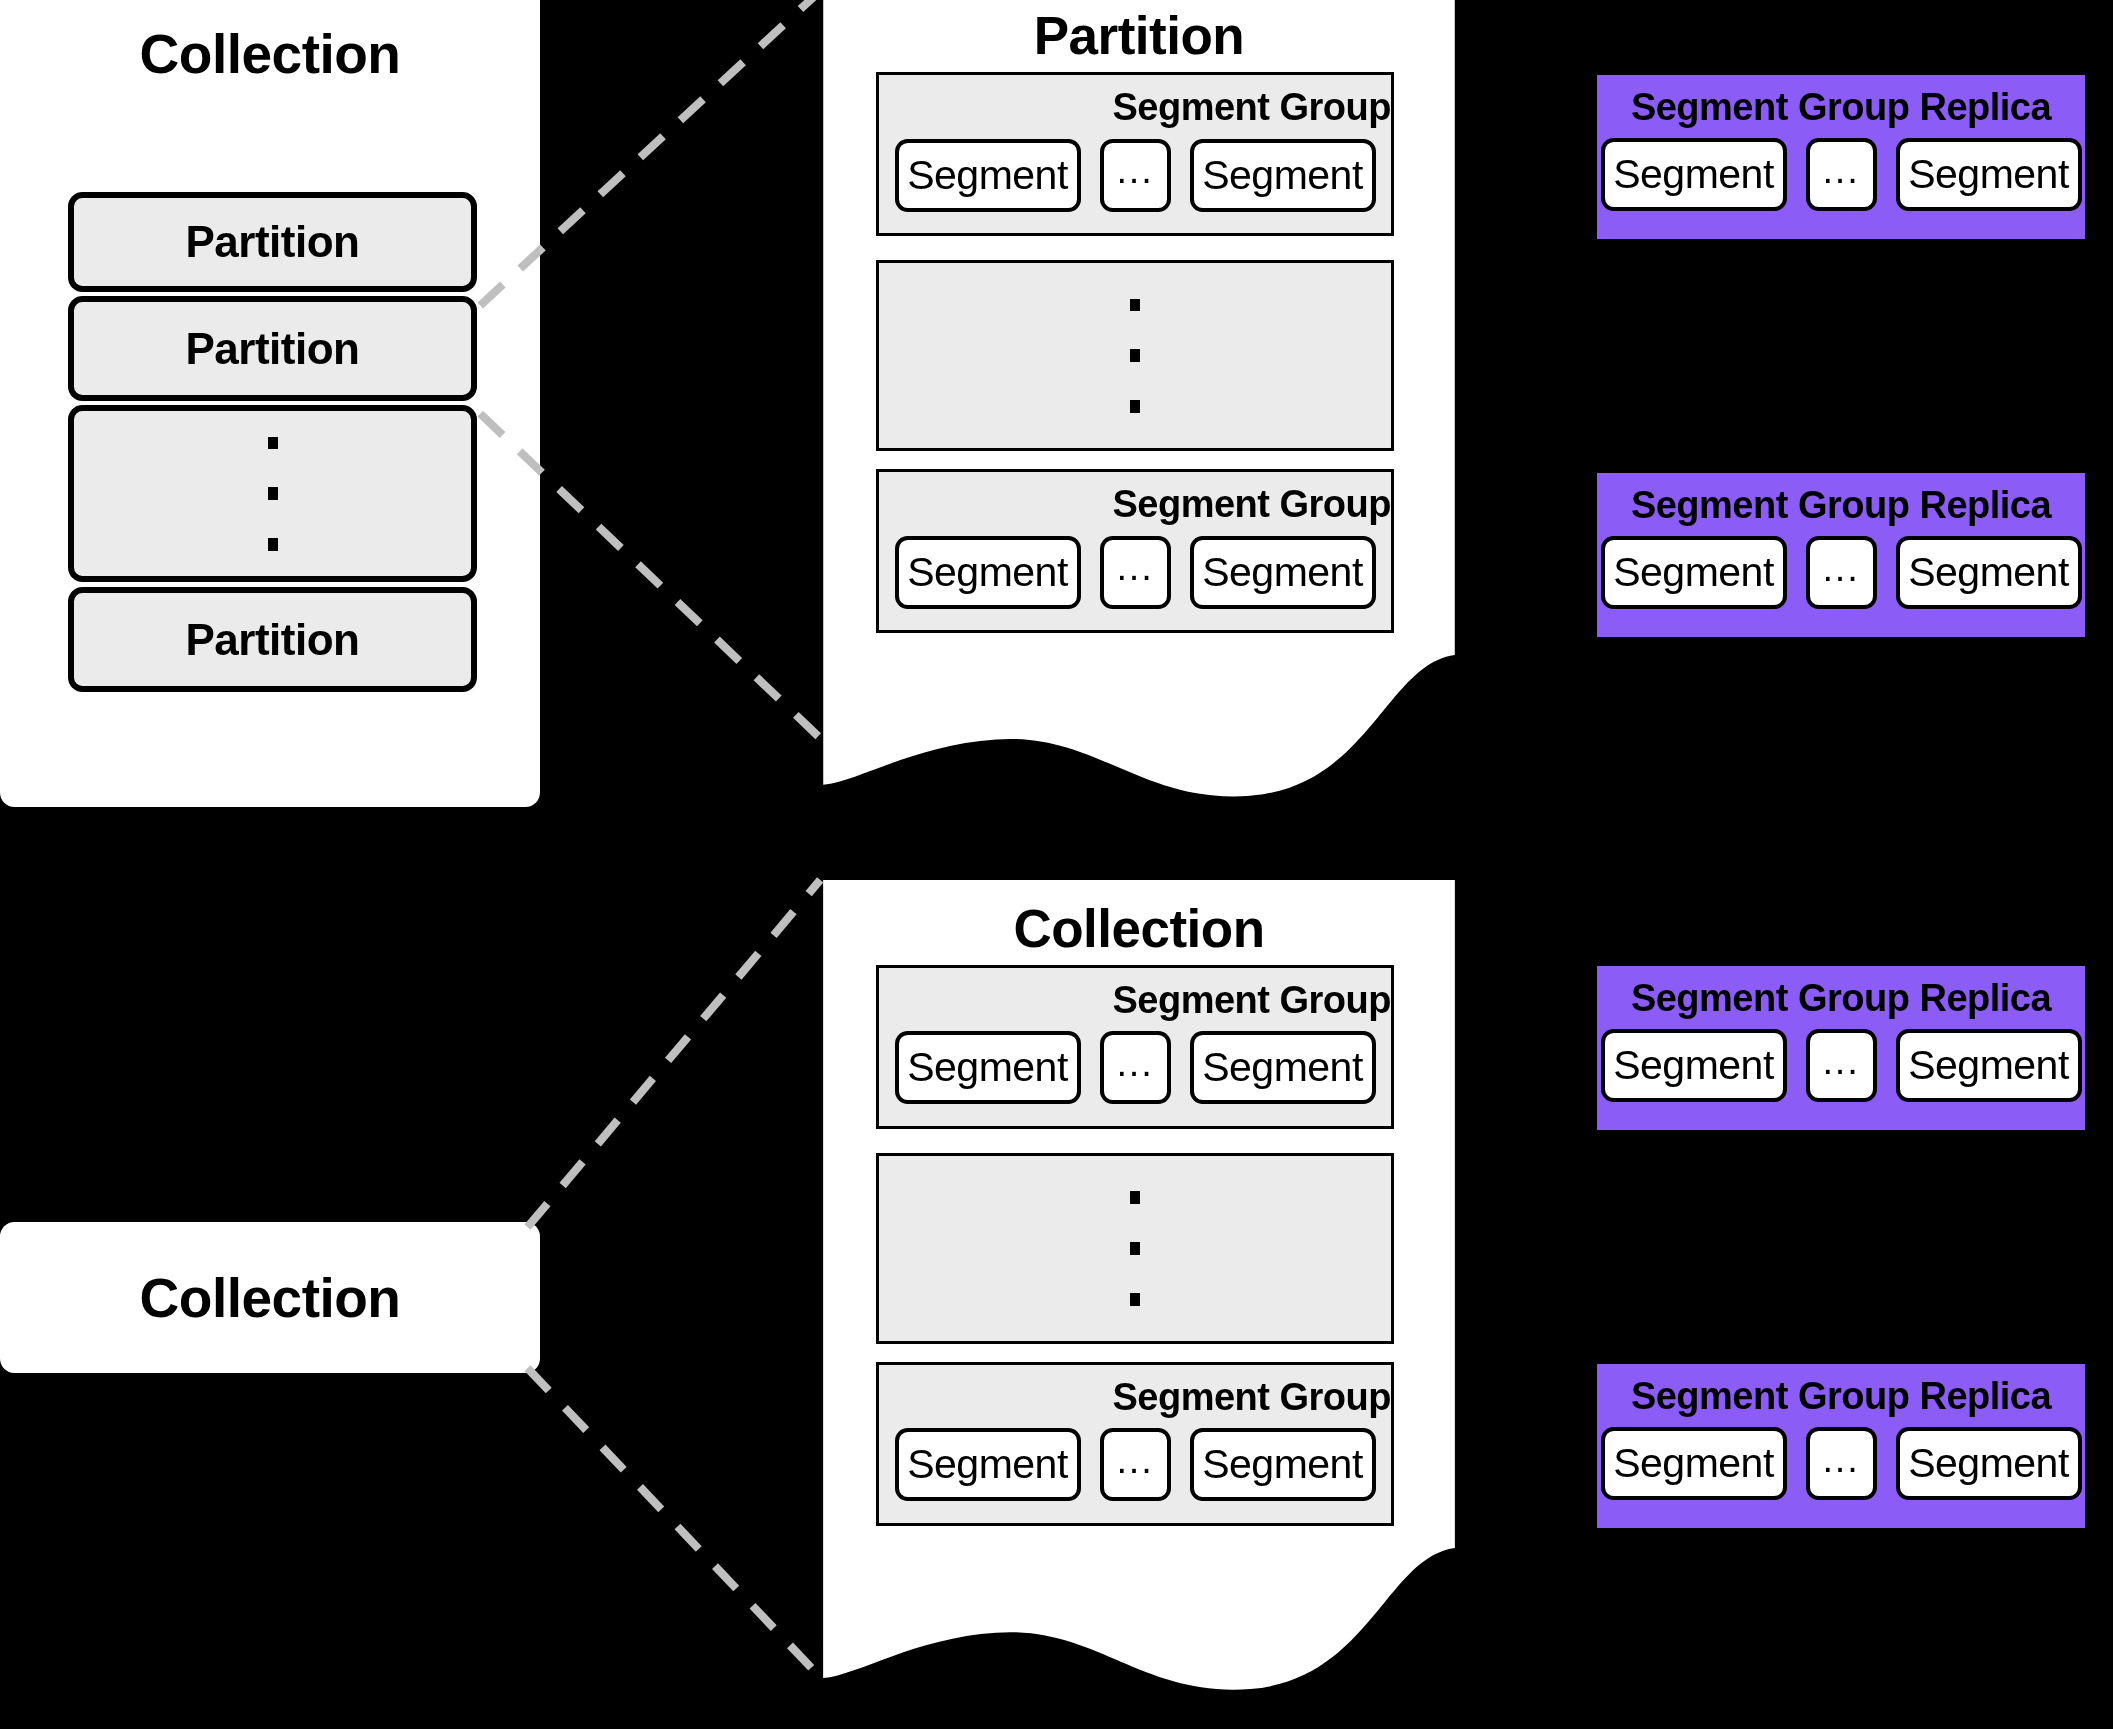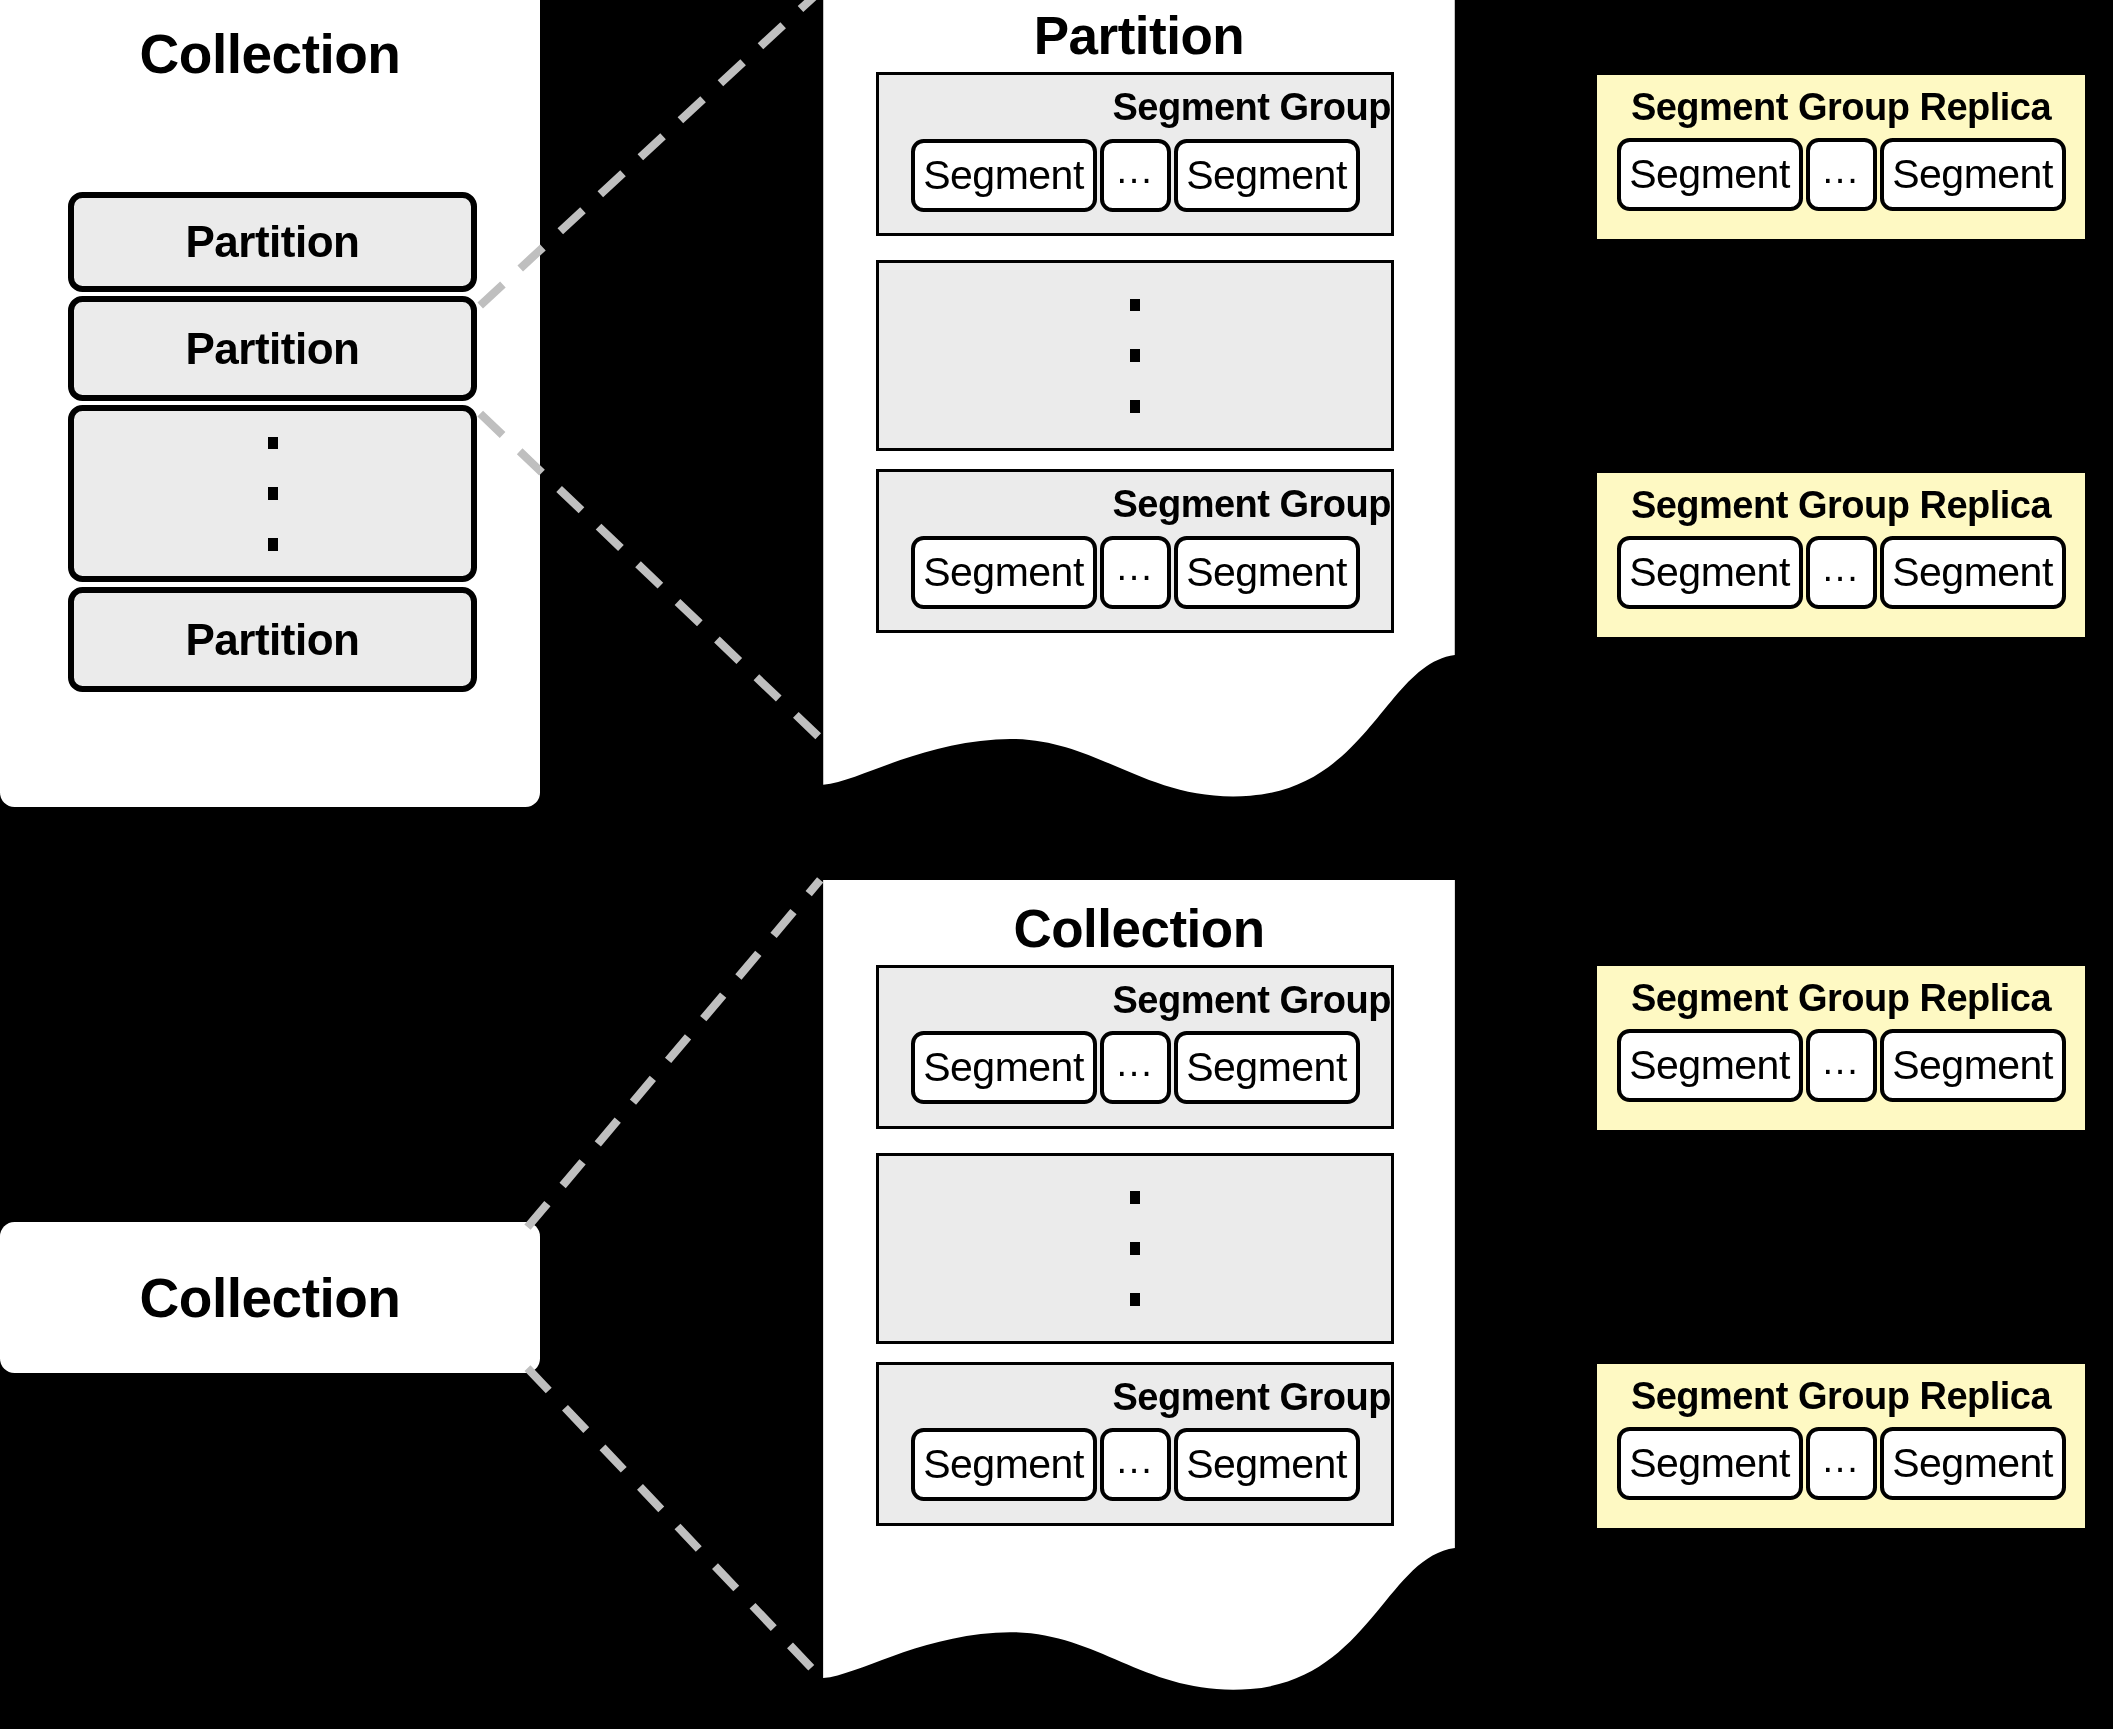--- a/index.html
+++ b/index.html
@@ -114,21 +114,21 @@
     font-stretch: condensed;
     color: #000000;
     letter-spacing: -0.5px;
     line-height: 1;
     padding-top: 12.7px;
   }
   .seg-row {
     display: flex;
     align-items: center;
     justify-content: center;
-    gap: 3px;
+    gap: 19px;
     padding: 12.7px 0 14.5px 0;
   }
   .seg-box {
     background: #ffffff;
     border: 4.5px solid #000000;
     border-radius: 12.7px;
     box-sizing: border-box;
     height: 73px;
     display: flex;
     align-items: center;
@@ -153,21 +153,21 @@
     border: 3.6px solid #000000;
     box-sizing: border-box;
     display: flex;
     align-items: center;
     justify-content: center;
   }
 
   
   .replica-box {
     position: absolute;
-    background: #fef9c3;
+    background: #8b5cf6;
     box-sizing: border-box;
   }
   .replica-box .rb-title {
     text-align: center;
     font-size: 38px;
     font-weight: 700;
     font-stretch: condensed;
     color: #000000;
     letter-spacing: -0.5px;
     line-height: 1;

